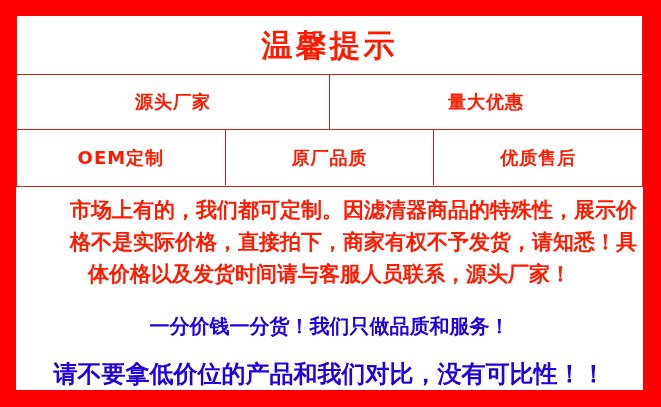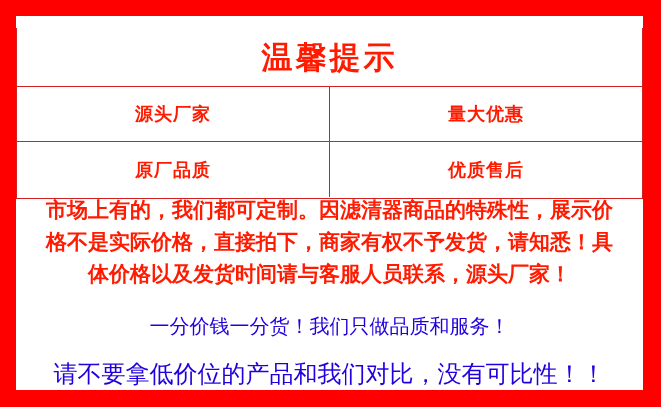--- a/index.html
+++ b/index.html
@@ -30,21 +30,21 @@
     width: 627px;
     height: 374px;
     background: #ffffff;
     box-sizing: border-box;
   }
 
   
   .table-wrap {
     position: absolute;
     left: 0;
-    top: 12px;
+    top: 0;
     width: 627px;
     height: 171px;
     box-sizing: border-box;
     border: 1px solid #d42020;
     border-top: none;
   }
 
   .title-row {
     height: 59px;
     box-sizing: border-box;
@@ -107,38 +107,38 @@
     box-sizing: border-box;
   }
 
   .para-line {
     color: #ff1a00;
     font-size: 21px;
     font-weight: bold;
     line-height: 32px;
     letter-spacing: 0px;
     white-space: nowrap;
-    text-align: center;
+    text-align: right;
   }
   .para-line.center {
     text-align: center;
   }
 
   
   .slogan-block {
     position: absolute;
     left: 0;
     top: 288px;
     width: 627px;
     box-sizing: border-box;
   }
 
   .slogan-line {
     color: #2200dd;
-    font-weight: normal;
+    font-weight: bold;
     text-align: center;
     white-space: nowrap;
     line-height: 1;
   }
   .slogan-line.first {
     font-size: 20px;
     padding-top: 12px;
   }
   .slogan-line.second {
     font-size: 24px;
@@ -161,20 +161,23 @@
         <div class="cell">
           <span class="cell-text">源头厂家</span>
         </div>
         <div class="cell">
           <span class="cell-text">量大优惠</span>
         </div>
       </div>
 
       <div class="grid-row last">
         <div class="cell">
+          <span class="cell-text">OEM定制</span>
+        </div>
+        <div class="cell">
           <span class="cell-text">原厂品质</span>
         </div>
         <div class="cell">
           <span class="cell-text">优质售后</span>
         </div>
       </div>
 
     </div>
 
     <div class="body-block">

